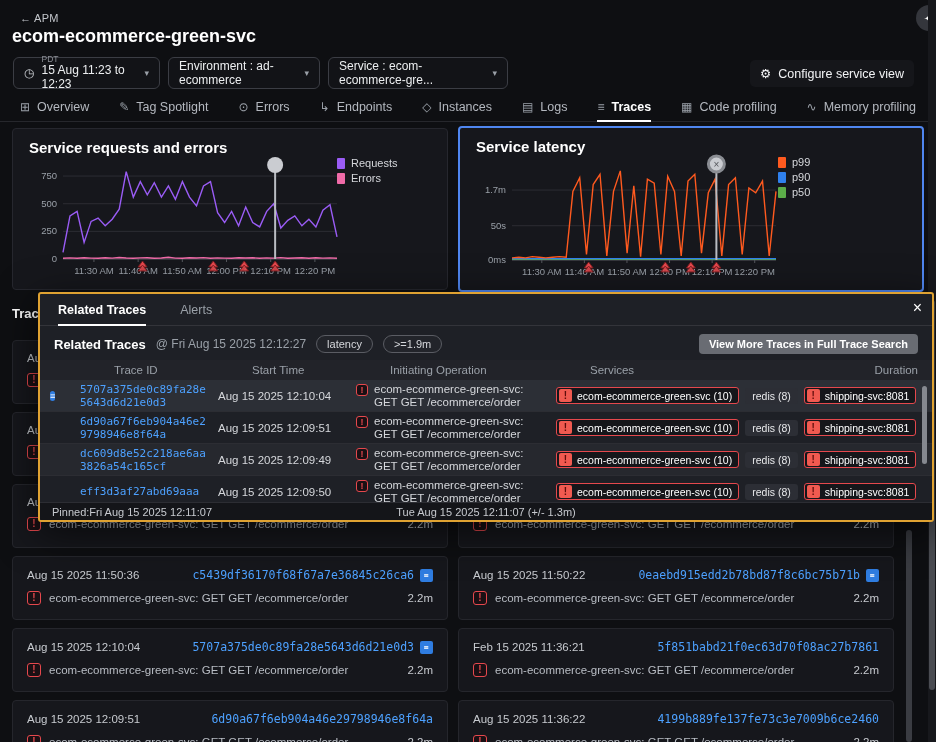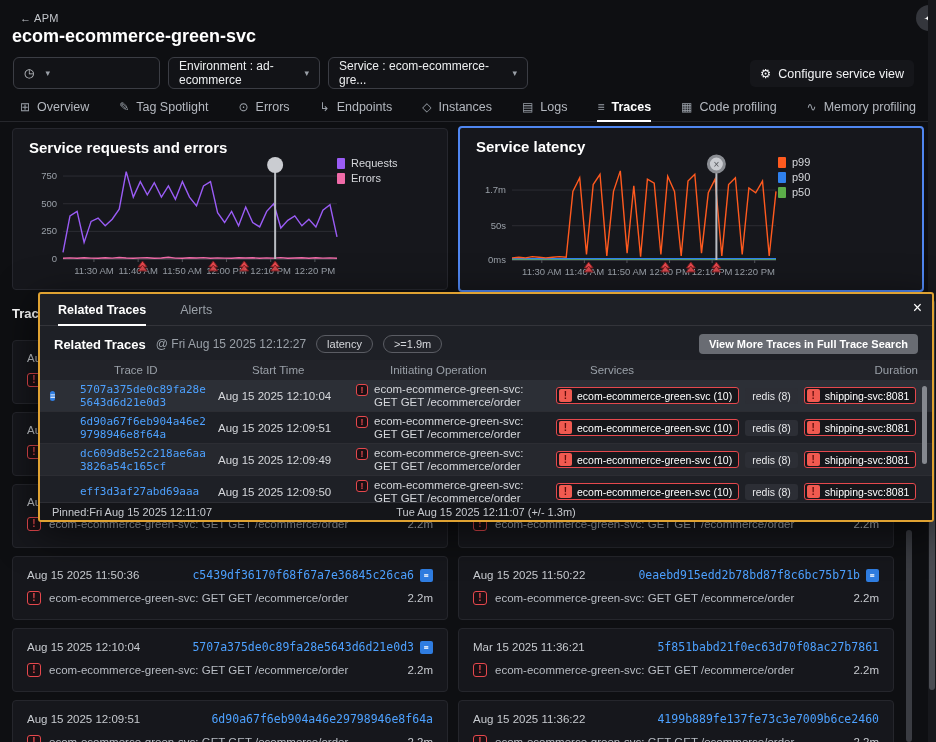--- a/index.html
+++ b/index.html
@@ -86,27 +86,31 @@
   <div class="abs" style="left:20px;top:8px">
     <span class="back"><span>←</span> <span>APM</span></span>
   </div>
   <div class="abs sparkle-btn" style="right:-6px;top:5px">
     <span>✦</span>
   </div>
   <div class="abs page-title" style="left:12px;top:26px">ecom-ecommerce-green-svc</div>
 
   <div class="abs ctrl" style="left:13px;top:57px;width:147px">
     <span style="color:#c3c6cb">◷</span>
+    <span>
+      <div class="tz">PDT</div>
+      <div style="font-size:12px">15 Aug 11:23 to 12:23</div>
+    </span>
     <span class="caret">▾</span>
   </div>
   <div class="abs ctrl" style="left:168px;top:57px;width:152px;justify-content:space-between">
     <span>Environment : ad-ecommerce</span>
     <span class="caret">▾</span>
   </div>
-  <div class="abs ctrl" style="left:328px;top:57px;width:200px;justify-content:space-between">
+  <div class="abs ctrl" style="left:328px;top:57px;width:180px;justify-content:space-between">
     <span>Service : ecom-ecommerce-gre...</span>
     <span class="caret">▾</span>
   </div>
   <div class="abs cfg" style="right:22px;top:60px">
     <span>⚙</span>
     <span>Configure service view</span>
   </div>
 
   <div class="abs tabbar" style="left:0;top:92px;width:936px">
     <div class="tab">
@@ -364,21 +368,21 @@
         </span>
       </div>
     <div class="card-op">
         <span class="err-badge">!</span>
         <span>ecom-ecommerce-green-svc: GET GET /ecommerce/order</span>
         <span class="card-dur">2.2m</span>
       </div>
   </div>
   <div class="card" style="left:458px;top:628px">
     <div class="card-top">
-        <span class="card-date">Mar 15 2025 11:36:21</span>
+        <span class="card-date">Feb 15 2025 11:36:21</span>
         <span class="card-id">
           <span>5f851babd21f0ec63d70f08ac27b7861</span>
         </span>
       </div>
     <div class="card-op">
         <span class="err-badge">!</span>
         <span>ecom-ecommerce-green-svc: GET GET /ecommerce/order</span>
         <span class="card-dur">2.2m</span>
       </div>
   </div>

